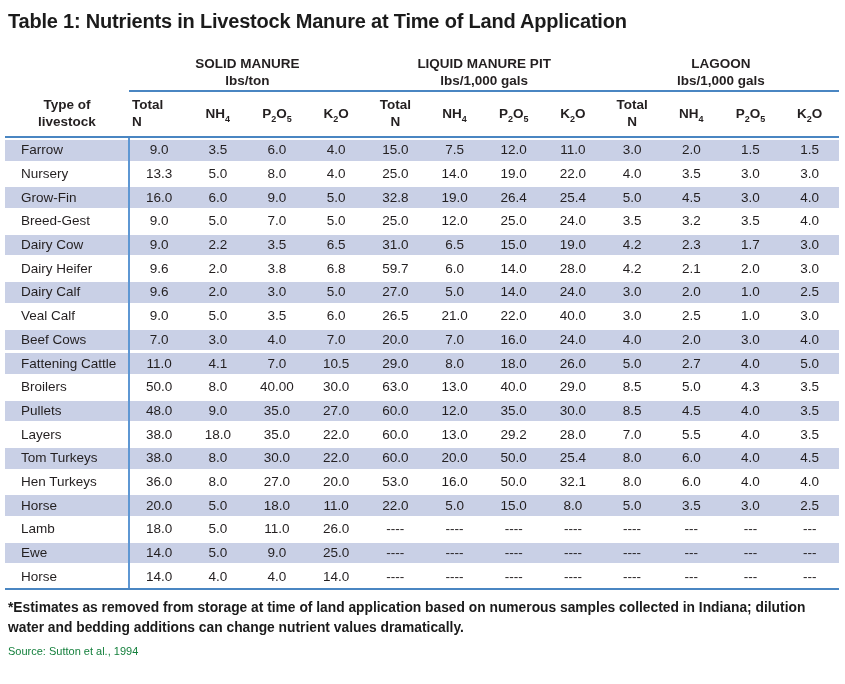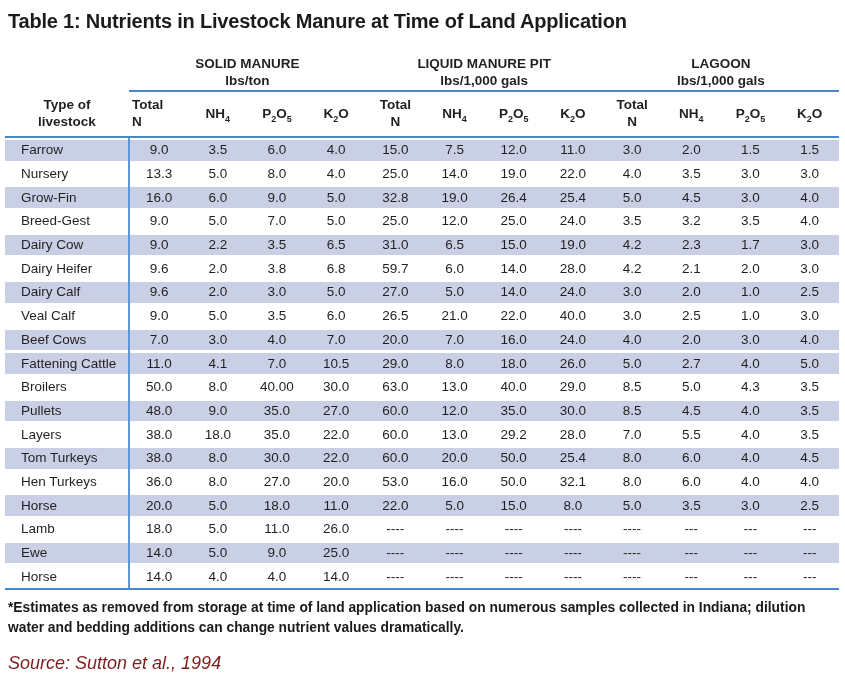--- a/index.html
+++ b/index.html
@@ -32,25 +32,25 @@
   tbody td.name{text-align:left;padding-left:16px;margin-left:8px;}
   tbody td:first-child{border-right:2px solid var(--vline,#5e97d3);}
   tbody tr.shaded td{
     background:var(--stripe,#c9d0e6);
     box-shadow:inset 0 2px 0 #fff, inset 0 -1px 0 #fff;
   }
   tbody tr:last-child td{border-bottom:2.5px solid var(--line,#4a86c2);}
   sub{font-size:9px;line-height:0;}
   .footnote{
     font-size:13.8px;font-weight:700;line-height:1.42;
-    margin:8px 0 16px 3px;width:832px;color:#1b1b1b;
+    margin:8px 0 8px 3px;width:832px;color:#1b1b1b;
   }
   .source{
-    font-size:18px;font-style:italic;font-weight:400;
-    margin:3px 0 0 3px;color:#7f1d1d;
+    font-size:11px;font-weight:400;
+    margin:3px 0 0 3px;color:#15803d;
   }
 </style>
 </head>
 <body>
 
 <div class="page">
   <div class="title">Table 1: Nutrients in Livestock Manure at Time of Land Application</div>
 
   <table>
     <colgroup>

